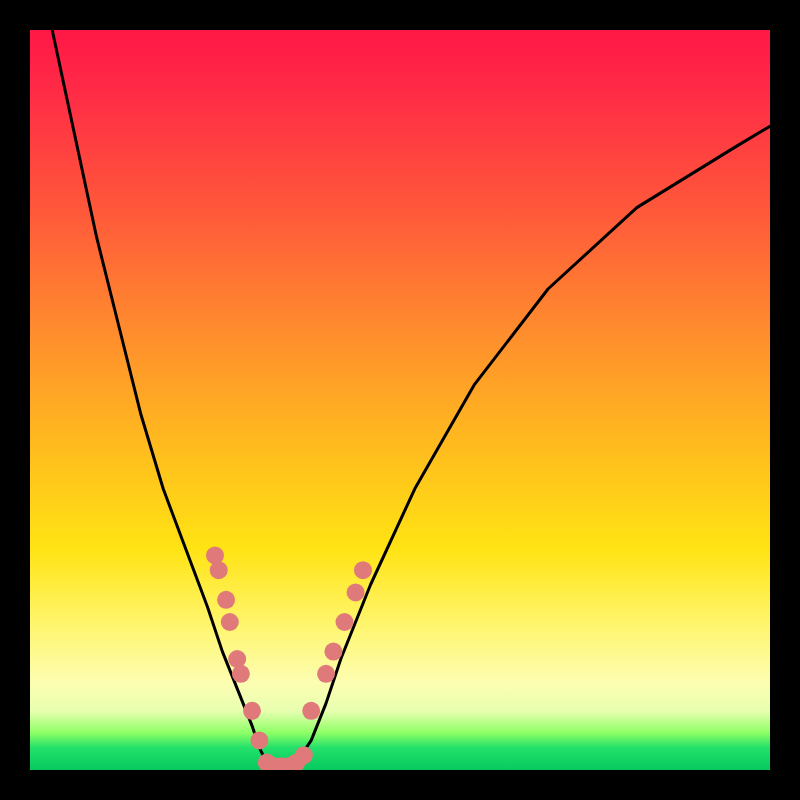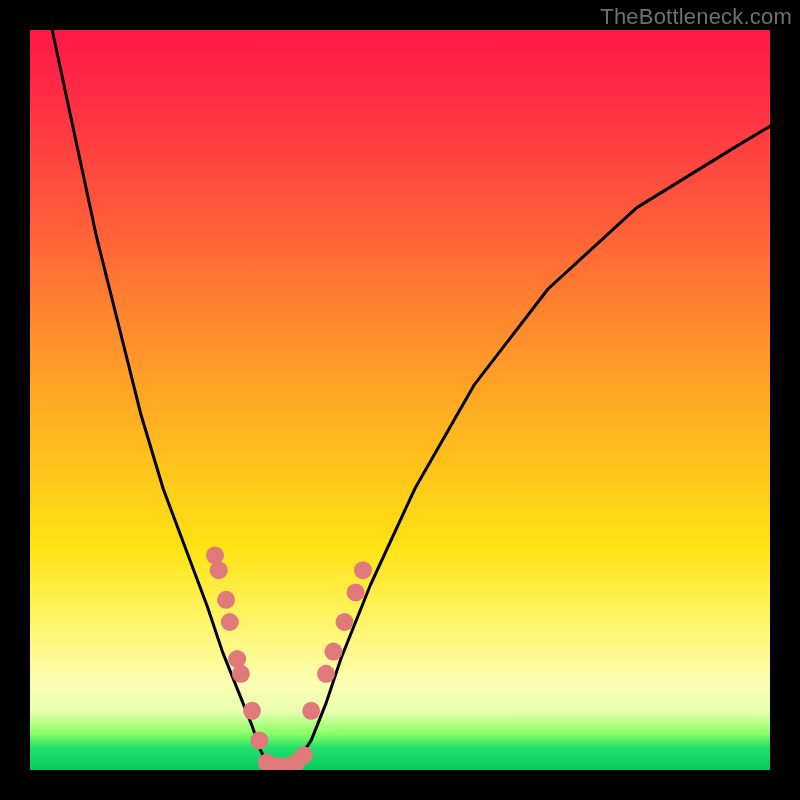--- a/index.html
+++ b/index.html
@@ -86,14 +86,13 @@
           <circle cx="236.8" cy="732.6" r="9" fill="#e07a7a"></circle>
           <circle cx="244.2" cy="736.3" r="9" fill="#e07a7a"></circle>
           <circle cx="251.6" cy="736.3" r="9" fill="#e07a7a"></circle>
           <circle cx="259.0" cy="736.3" r="9" fill="#e07a7a"></circle>
           <circle cx="266.4" cy="732.6" r="9" fill="#e07a7a"></circle>
           <circle cx="273.8" cy="725.2" r="9" fill="#e07a7a"></circle>
         </g>
     </svg>
   </div>
 
-  <div class="watermark">TheBottleneck.com</div>
 </div>
 
 </body></html>

